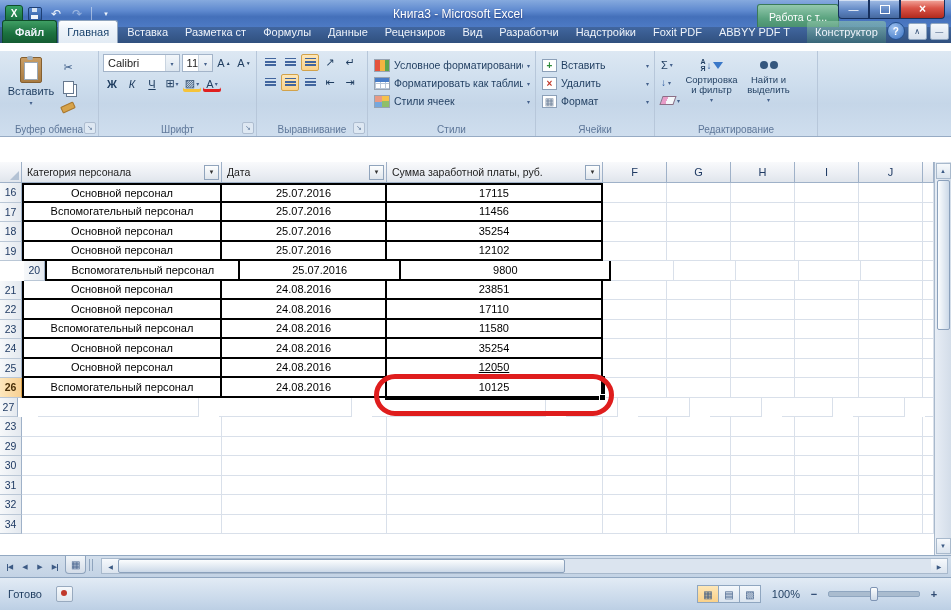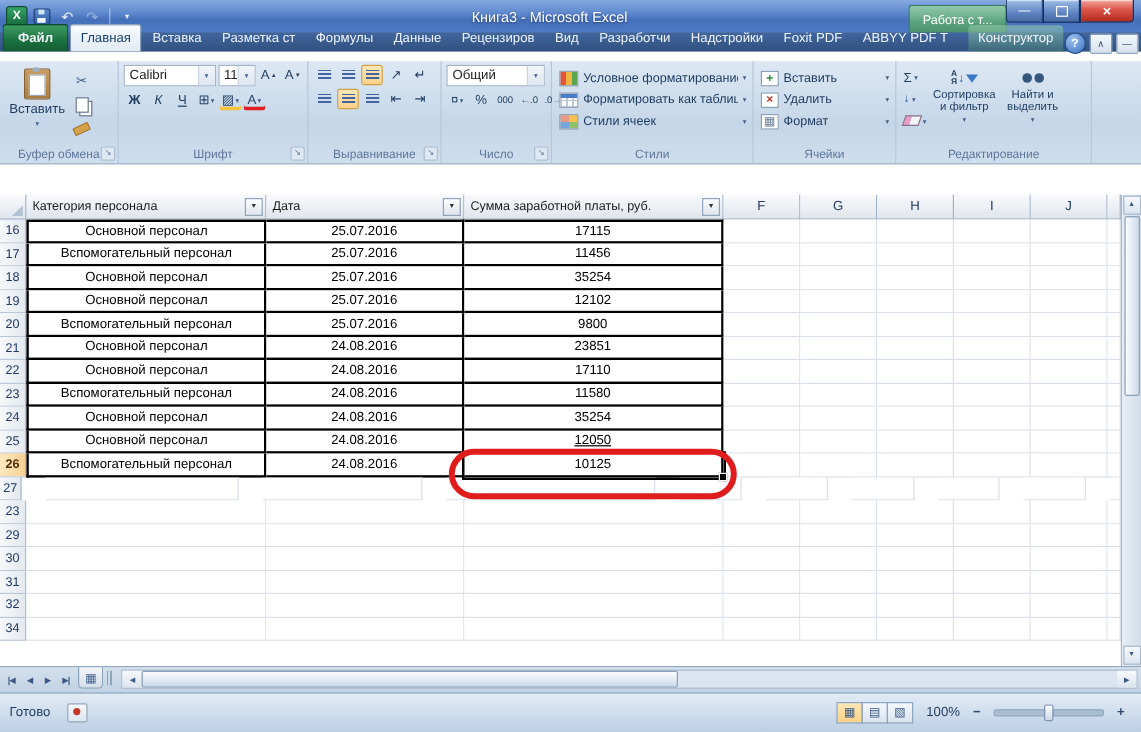--- a/index.html
+++ b/index.html
@@ -29,21 +29,21 @@
     white-space:nowrap;overflow:hidden;}
   .win-controls{position:absolute;top:0;right:6px;display:flex;}
   .wbtn{width:29px;height:18px;border:1px solid #16305e;border-top:none;display:flex;align-items:center;justify-content:center;
     color:#fff;font-size:10px;background:linear-gradient(#a2bde6,#5d84c2 60%,#46699f);box-shadow:inset 0 1px 0 rgba(255,255,255,.55);}
   .wbtn.min{border-radius:0 0 0 4px;}
   .wbtn .maxbox{width:8px;height:7px;border:1px solid #fff;display:block;}
   .wbtn.close{width:43px;background:linear-gradient(#f2a79d,#da5448 45%,#b12a1d);border-radius:0 0 4px 0;font-weight:bold;font-size:12px;}
 
   
   .tabrow{position:absolute;top:27px;left:0;right:0;height:16px;
-    background:linear-gradient(#41669f,#30507e);display:flex;align-items:flex-start;padding-left:2px;}
+    background:linear-gradient(#41669f,#30507e);display:flex;align-items:flex-end;padding-left:2px;}
   .tabstrip{display:flex;align-items:flex-end;height:100%;}
   .rtab{height:22px;display:flex;align-items:center;padding:0 8px;font-size:11px;color:#eef3fa;margin-right:1px;white-space:nowrap;}
   .rtab.file{background:linear-gradient(#3f9e63,#1c7240 55%,#145c32);border:1px solid #0f4a28;border-bottom:none;
     border-radius:3px 3px 0 0;font-weight:bold;padding:0 12px;}
   .rtab.active{background:linear-gradient(#fdfeff,#eef4fa 35%,#e2ebf4);color:#17406b;border:1px solid #8fa4bd;border-bottom:none;
     border-radius:3px 3px 0 0;}
   .rtab.contextual{margin-left:8px;background:linear-gradient(rgba(147,201,173,.6),rgba(74,143,110,.35));border-radius:3px 3px 0 0;}
   .tr-right{margin-left:auto;display:flex;align-items:center;gap:3px;padding:0 5px 3px 0;}
   .help-btn{width:16px;height:16px;border-radius:50%;background:radial-gradient(circle at 35% 30%,#9cc0ee,#3a72c2);
     border:1px solid #24508e;color:#fff;font-size:10px;font-weight:bold;display:flex;align-items:center;justify-content:center;}
@@ -356,40 +356,20 @@
             <span>⇤</span>
           </span>
         <span class="small-btn">
             <span>⇥</span>
           </span>
       </div>
       <span class="glabel">Выравнивание</span>
       <span class="launcher">↘</span>
     </div>
 
-    <div class="rgroup g-num">
-      <div class="frow">
-        <span class="combo fmtcombo">
-          <span>Общий</span>
-          <span class="dd">▾</span>
-        </span>
-      </div>
-      <div class="frow">
-        <span class="small-btn">
-            <span>¤</span>
-            <span class="ddt">▾</span>
-          </span>
-        <span class="small-btn">%</span>
-        <span class="small-btn tiny">000</span>
-        <span class="small-btn tiny">←.0</span>
-        <span class="small-btn tiny">.0→</span>
-      </div>
-      <span class="glabel">Число</span>
-      <span class="launcher">↘</span>
-    </div>
 
     <div class="rgroup g-styles">
       <div>
           <div class="list-btn">
             <div class="li-ic ic-cf"></div>
             <div class="li-label">Условное форматирование</div>
             <div class="li-dd">▾</div>
           </div>
           <div class="list-btn">
             <div class="li-ic ic-ftable"></div>
@@ -549,21 +529,21 @@
           <div class="cell tbl tleft" style="width: 200px;">Основной персонал</div>
           <div class="cell tbl" style="width: 165px;">25.07.2016</div>
           <div class="cell tbl" style="width: 216px;">12102</div>
           <div class="cell plain" style="width: 64px;"></div>
           <div class="cell plain" style="width: 64px;"></div>
           <div class="cell plain" style="width: 64px;"></div>
           <div class="cell plain" style="width: 64px;"></div>
           <div class="cell plain" style="width: 64px;"></div>
           <div class="cell plain" style="width: 11px;"></div>
         </div>
-        <div class="grow" style="height: 19.5px;">
+        <div class="grow" style="height: 19.5px; margin-left: 24px;">
           <div class="rowhdr" style="width: 22px;">20</div>
           <div class="cell tbl tleft" style="width: 200px;">Вспомогательный персонал</div>
           <div class="cell tbl" style="width: 165px;">25.07.2016</div>
           <div class="cell tbl" style="width: 216px;">9800</div>
           <div class="cell plain" style="width: 64px;"></div>
           <div class="cell plain" style="width: 64px;"></div>
           <div class="cell plain" style="width: 64px;"></div>
           <div class="cell plain" style="width: 64px;"></div>
           <div class="cell plain" style="width: 64px;"></div>
           <div class="cell plain" style="width: 11px;"></div>

